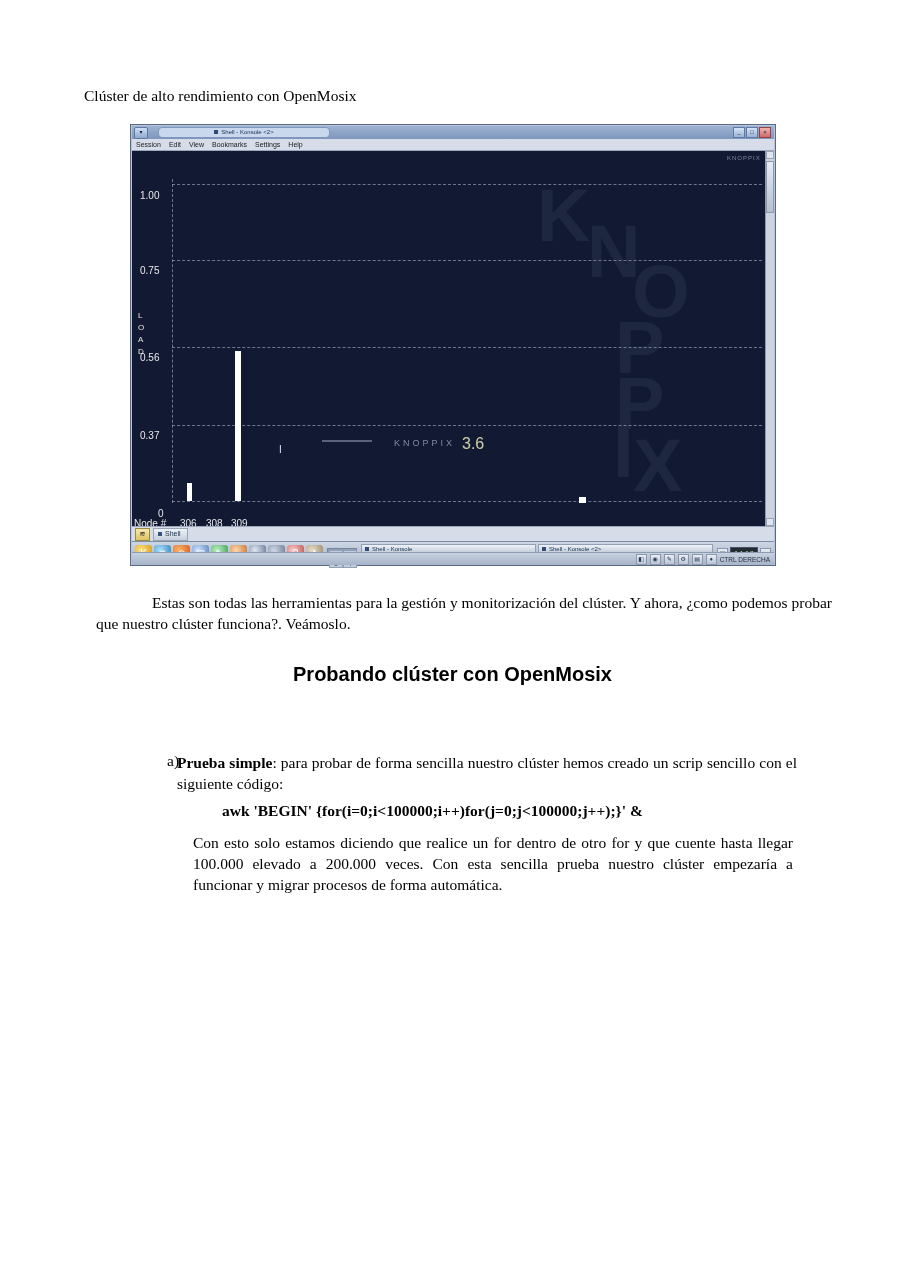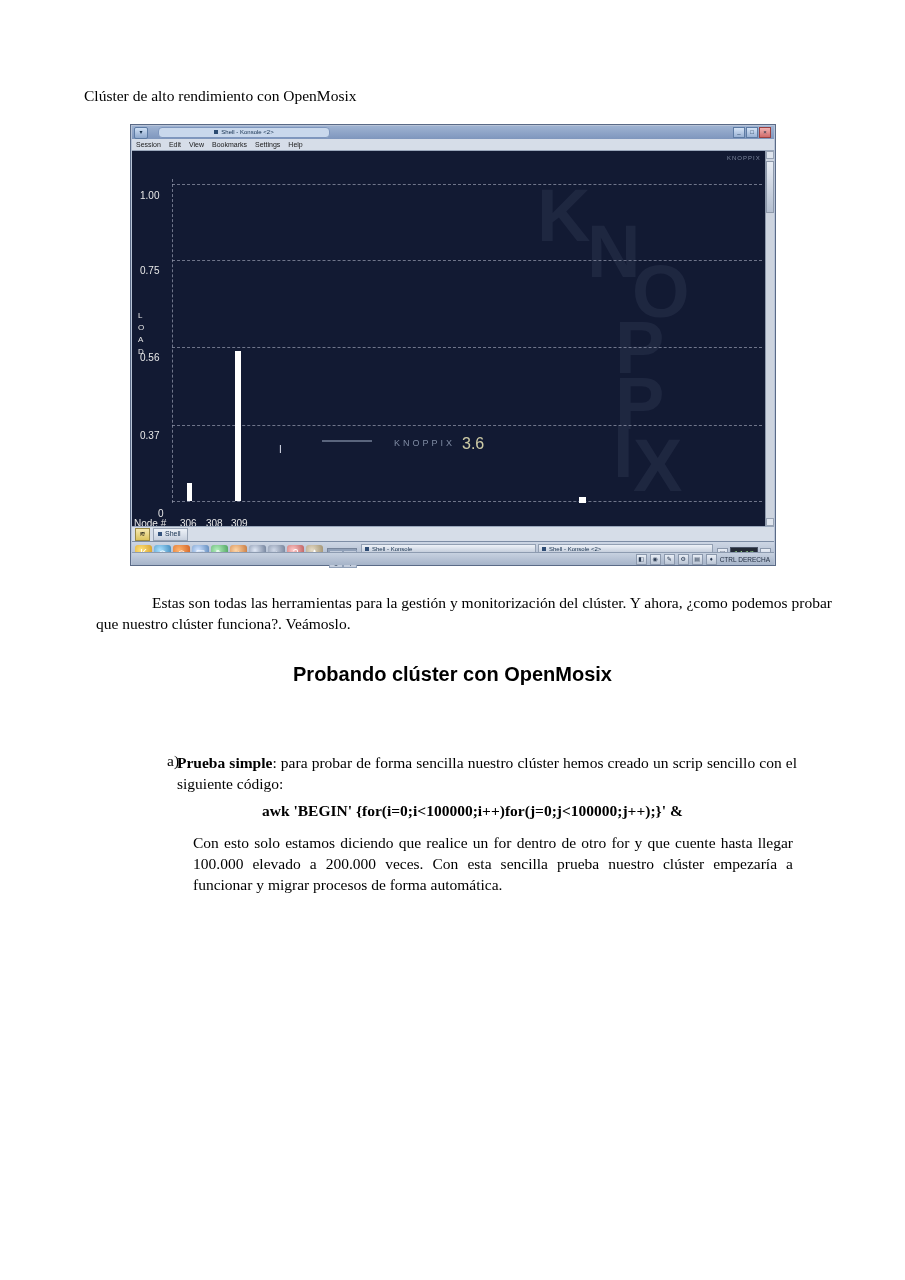--- a/index.html
+++ b/index.html
@@ -441,21 +441,20 @@
   .li-marker {
     position: absolute;
     font-family: "Liberation Serif", serif;
     font-size: 15.5px;
   }
   .code {
     position: absolute;
     font-family: "Liberation Serif", serif;
     font-weight: bold;
     font-size: 15.5px;
-    margin-left: 40px;
   }
   .b { font-weight: bold; }
 </style>
 </head>
 <body>
 
 <div class="page">
 
   <div class="header-line">Clúster de alto rendimiento con OpenMosix</div>
 

